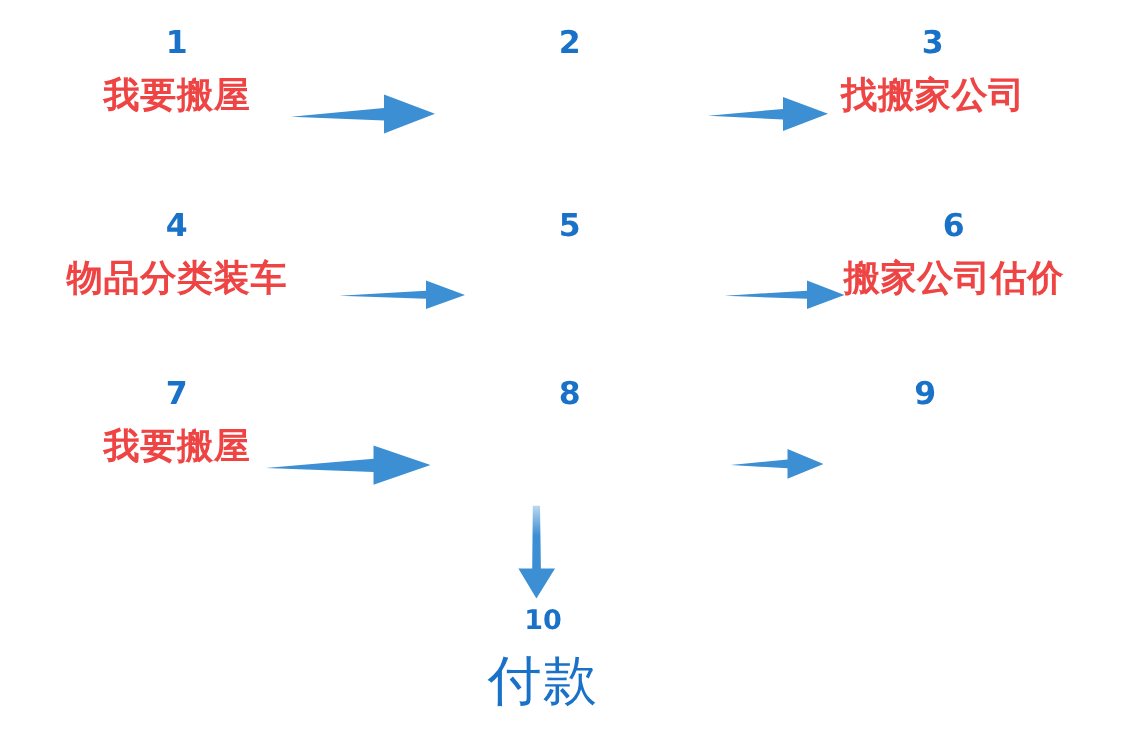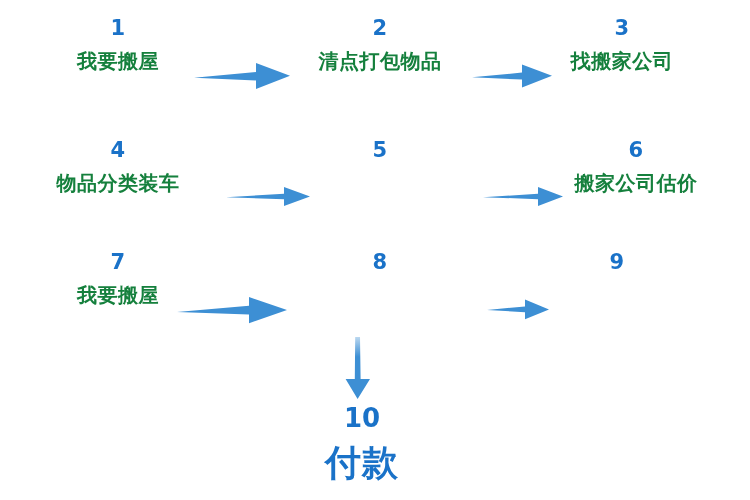--- a/index.html
+++ b/index.html
@@ -31,22 +31,22 @@
   }
   .node-num {
     color: #1a72c8;
     font-size: 21px;
     font-weight: bold;
     line-height: 1;
     margin-bottom: 12px;
     letter-spacing: 0.5px;
   }
   .node-label {
-    color: #15803d;
-    font-size: 20px;
+    color: #ef4444;
+    font-size: 24px;
     font-weight: bold;
     line-height: 1;
     white-space: nowrap;
     letter-spacing: 0.5px;
   }
   .arrow {
     position: absolute;
     transform: translateX(-50%);
   }
   .arrow svg { display: block; }
@@ -55,29 +55,29 @@
     transform: translateX(-50%);
   }
   .arrow-down svg { display: block; }
   .final {
     position: absolute;
     text-align: center;
     transform: translateX(-50%);
   }
   .final-num {
     color: #1a72c8;
-    font-size: 26px;
+    font-size: 18px;
     font-weight: bold;
     line-height: 1;
     margin-bottom: 14px;
   }
   .final-label {
     color: #1a72c8;
     font-size: 36px;
-    font-weight: bold;
+    font-weight: normal;
     line-height: 1;
     white-space: nowrap;
     letter-spacing: 1px;
   }
 </style>
 </head>
 <body>
 
 <div class="flow">
 
@@ -89,21 +89,20 @@
     </div>
 
     <div class="arrow" style="left:242px; top:42px;">
       <svg width="96" height="32" viewBox="0 0 96 32">
         <path d="M0 17.8 L62 12.0 L62 3.0 L96 15.8 L62 29.0 L62 20.4 Z" fill="#3d8fd4"></path>
       </svg>
     </div>
 
     <div class="node" style="left:380px; top:0;">
       <div class="node-num">2</div>
-      <div class="node-label">清点打包物品</div>
     </div>
 
     <div class="arrow" style="left:512px; top:44px;">
       <svg width="80" height="28" viewBox="0 0 80 28">
         <path d="M0 15.2 L50 10.6 L50 2.6 L80 13.8 L50 25.4 L50 17.6 Z" fill="#3d8fd4"></path>
       </svg>
     </div>
 
     <div class="node" style="left:622px; top:0;">
       <div class="node-num">3</div>

